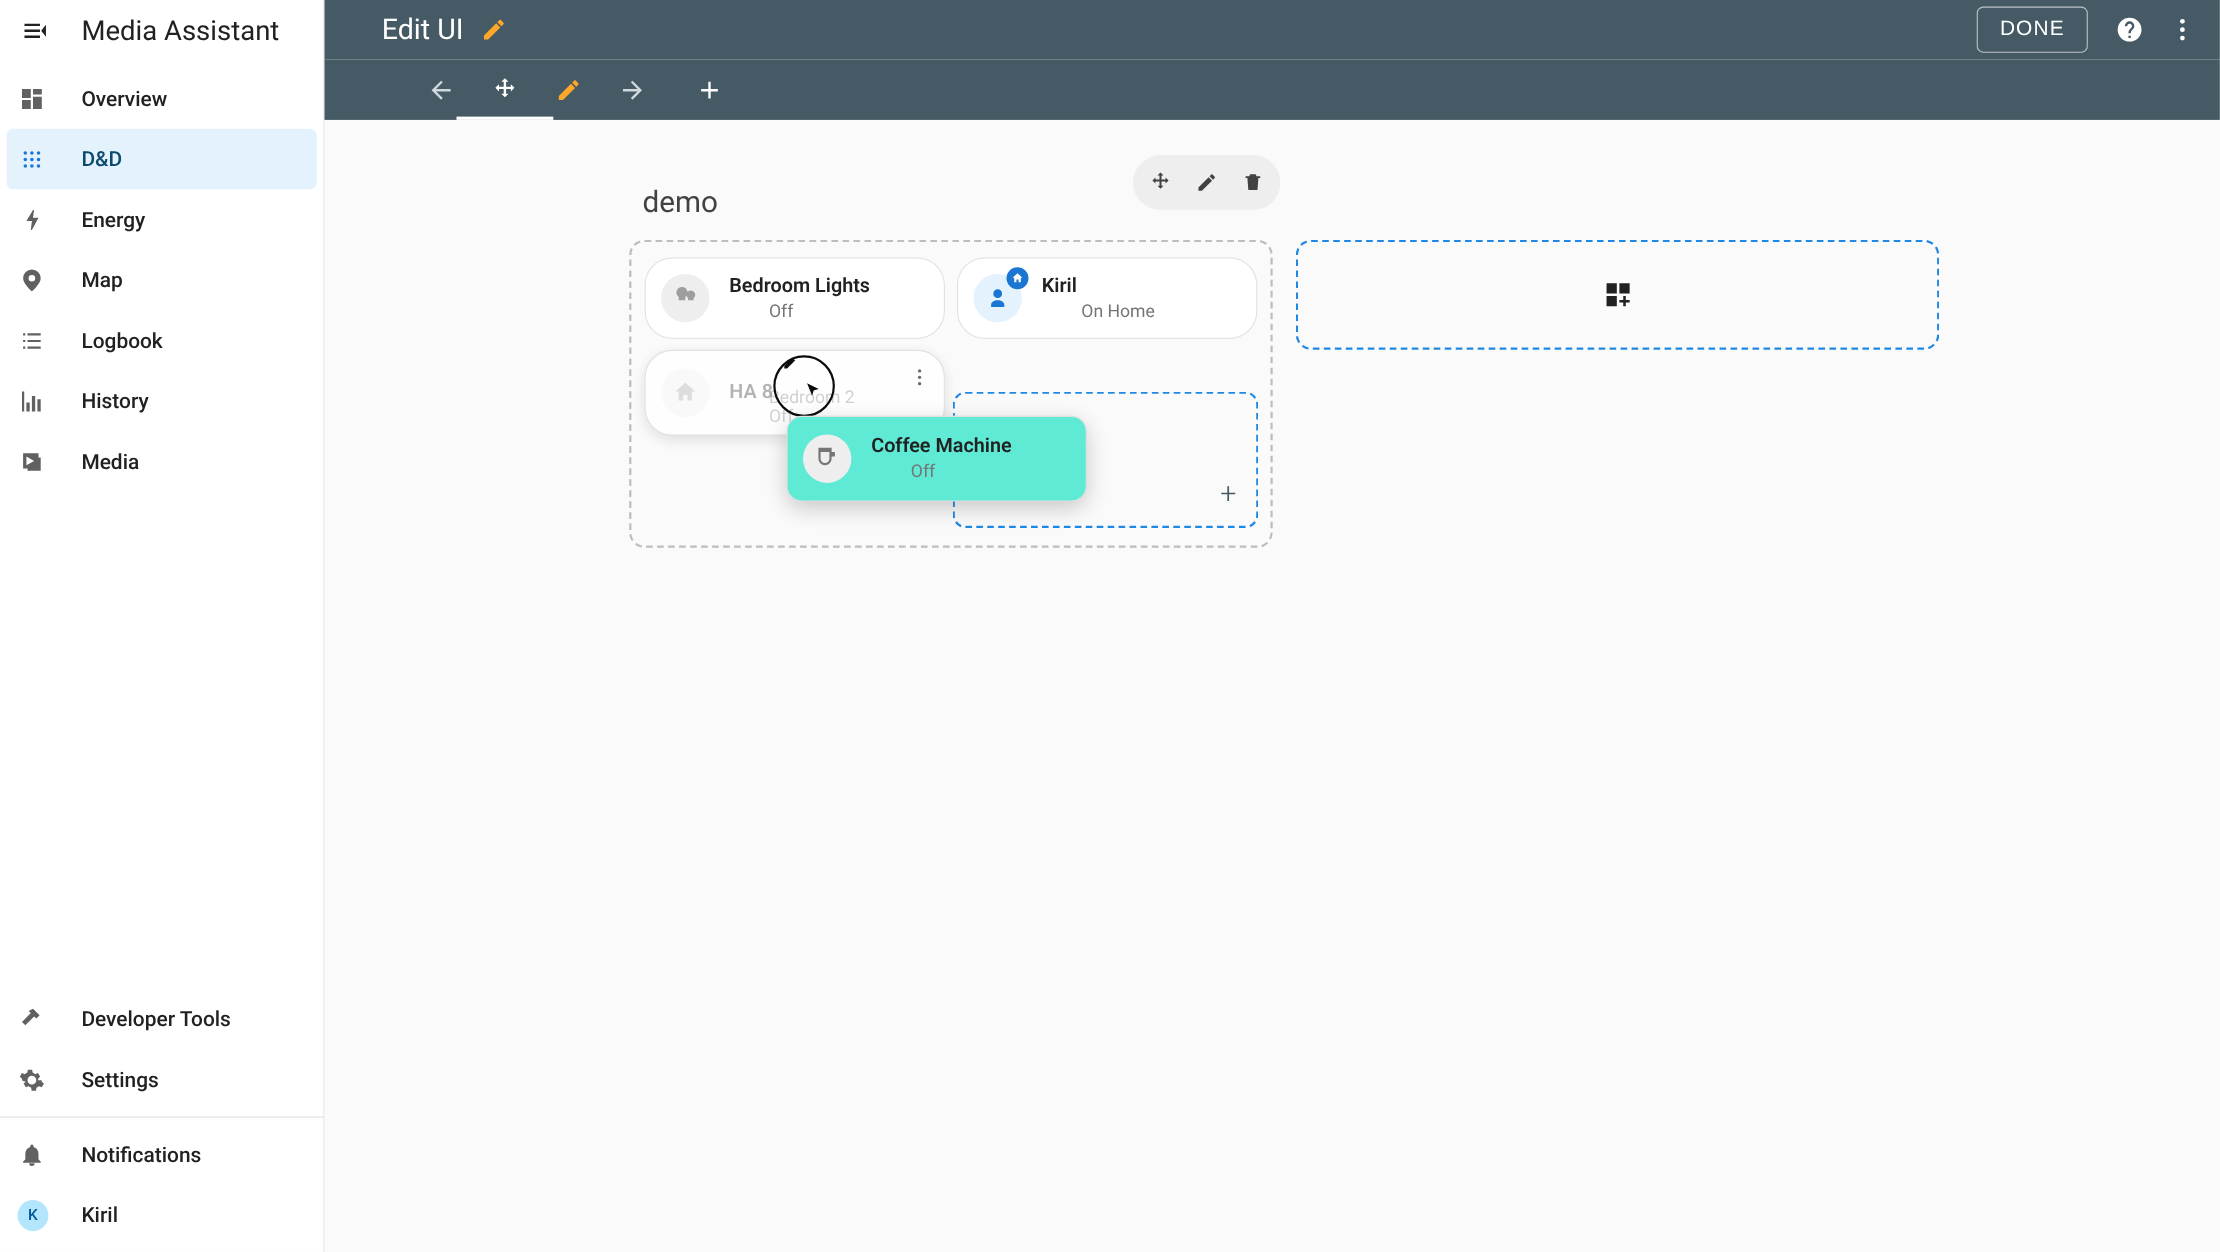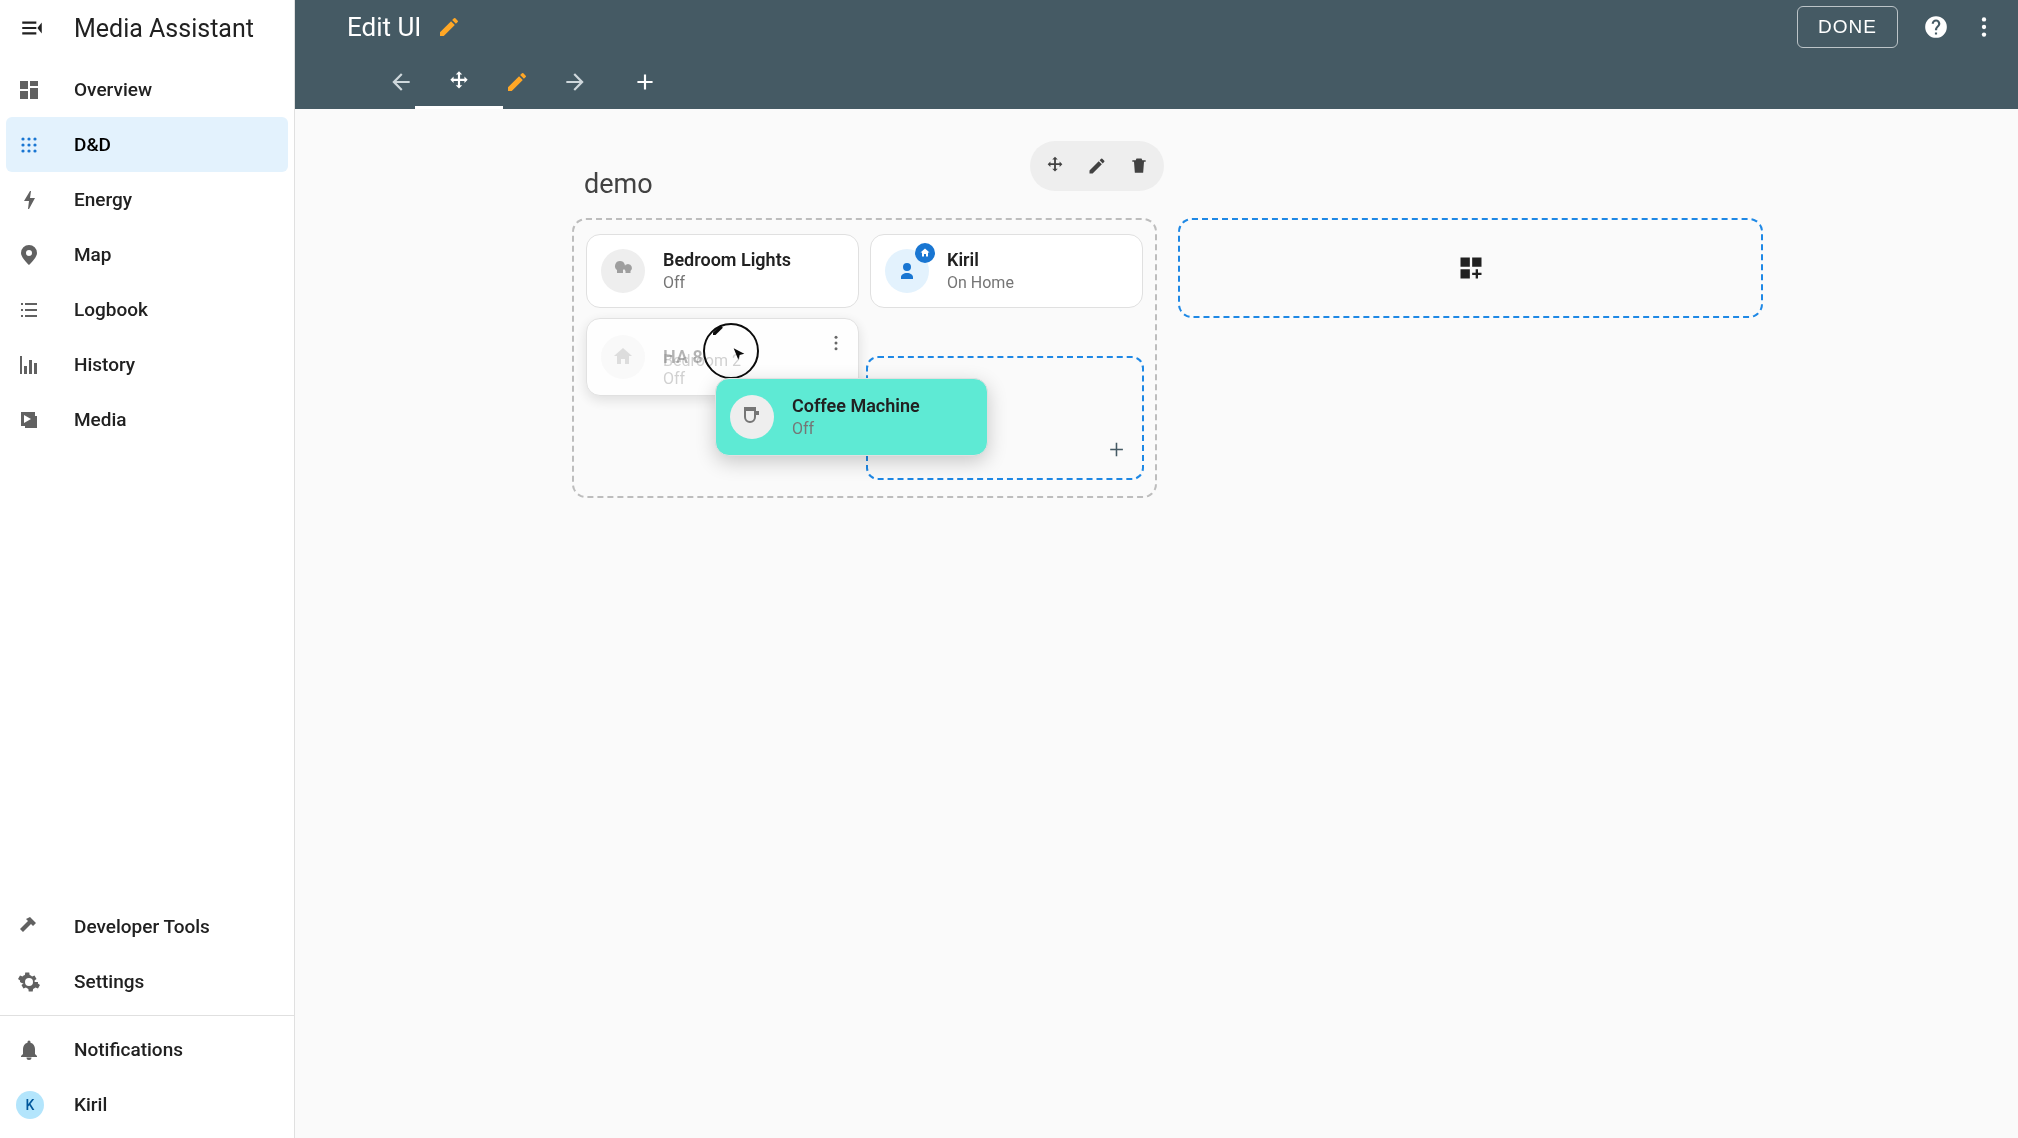--- a/index.html
+++ b/index.html
@@ -62,21 +62,21 @@
     .nav-item .icon {
       width: 26px; height: 26px;
       display: inline-flex; align-items: center; justify-content: center;
       margin-right: 32px;
     }
     .nav-item .label {
       font-size: 19px;
       font-weight: 500;
       color: #212121;
     }
-    .nav-item.active .label { color: #000000; text-align: center; }
+    .nav-item.active .label { color: #0c4a6e; text-align: center; }
     .nav-item.active .icon svg { fill: #1976d2; }
     .sidebar-spacer { flex: 1; }
     .sidebar-divider {
       height: 1px; background: #e0e0e0; margin: 0 0 0 0;
     }
     .avatar-badge {
       width: 28px; height: 28px; border-radius: 50%;
       background: #b3e5fc;
       display:flex;align-items:center;justify-content:center;
       font-size: 14px; color:#01579b; font-weight:500;
@@ -184,21 +184,21 @@
     }
     .card-grid {
       display:grid;
       grid-template-columns: repeat(2, 273px);
       column-gap: 11px;
       row-gap: 10px;
     }
     .entity-card {
       background:#fff;
       border:1px solid #e0e0e0;
-      border-radius:14px;
+      border-radius:25px;
       height:74px;
       display:flex;
       align-items:center;
       padding:0 14px;
       position:relative;
     }
     .entity-card.ghost {
       background:#fff;
       border:1px solid #e0e0e0;
       box-shadow: 0 4px 14px rgba(0,0,0,.12);
@@ -206,21 +206,21 @@
     }
     .entity-icon {
       width:44px;height:44px;border-radius:50%;
       background:#eeeeee;
       display:inline-flex;align-items:center;justify-content:center;
       margin-right:18px;
       flex-shrink:0;
     }
     .entity-text { display:flex;flex-direction:column; }
     .entity-name { font-size:18px;font-weight:600;color:#212121;line-height:1.15; }
-    .entity-state{ font-size:16px;color:#757575;margin-top:2px; }
+    .entity-state{ font-size:16px;color:#757575;margin-top:2px;margin-left:36px; }
     .person-badge {
       position:absolute;
       width:20px;height:20px;border-radius:50%;background:#1976d2;
       display:flex;align-items:center;justify-content:center;
     }
     .card-overflow {
       position:absolute; top:10px; right:8px;
       width:28px;height:28px; display:flex;align-items:center;justify-content:center;
       cursor:pointer;
     }

